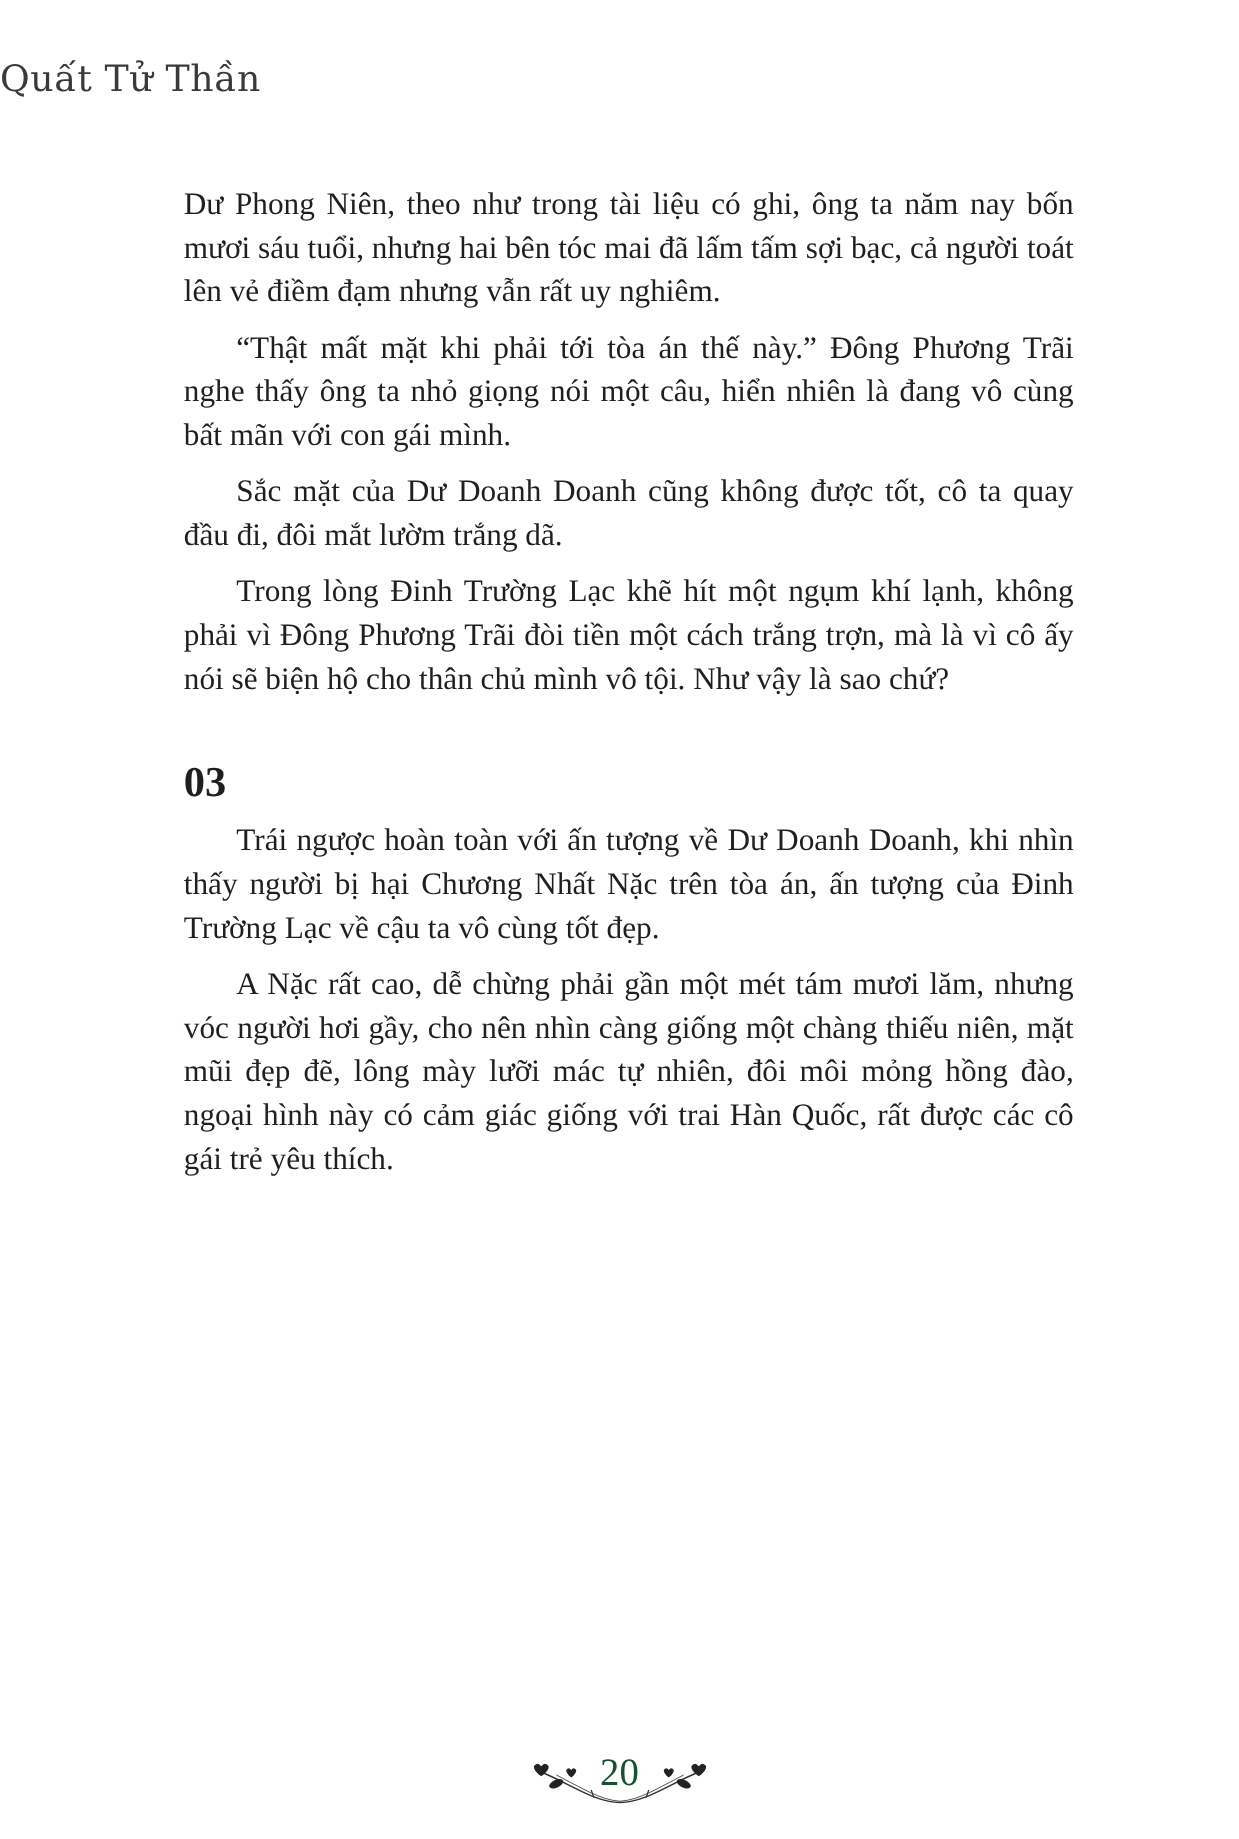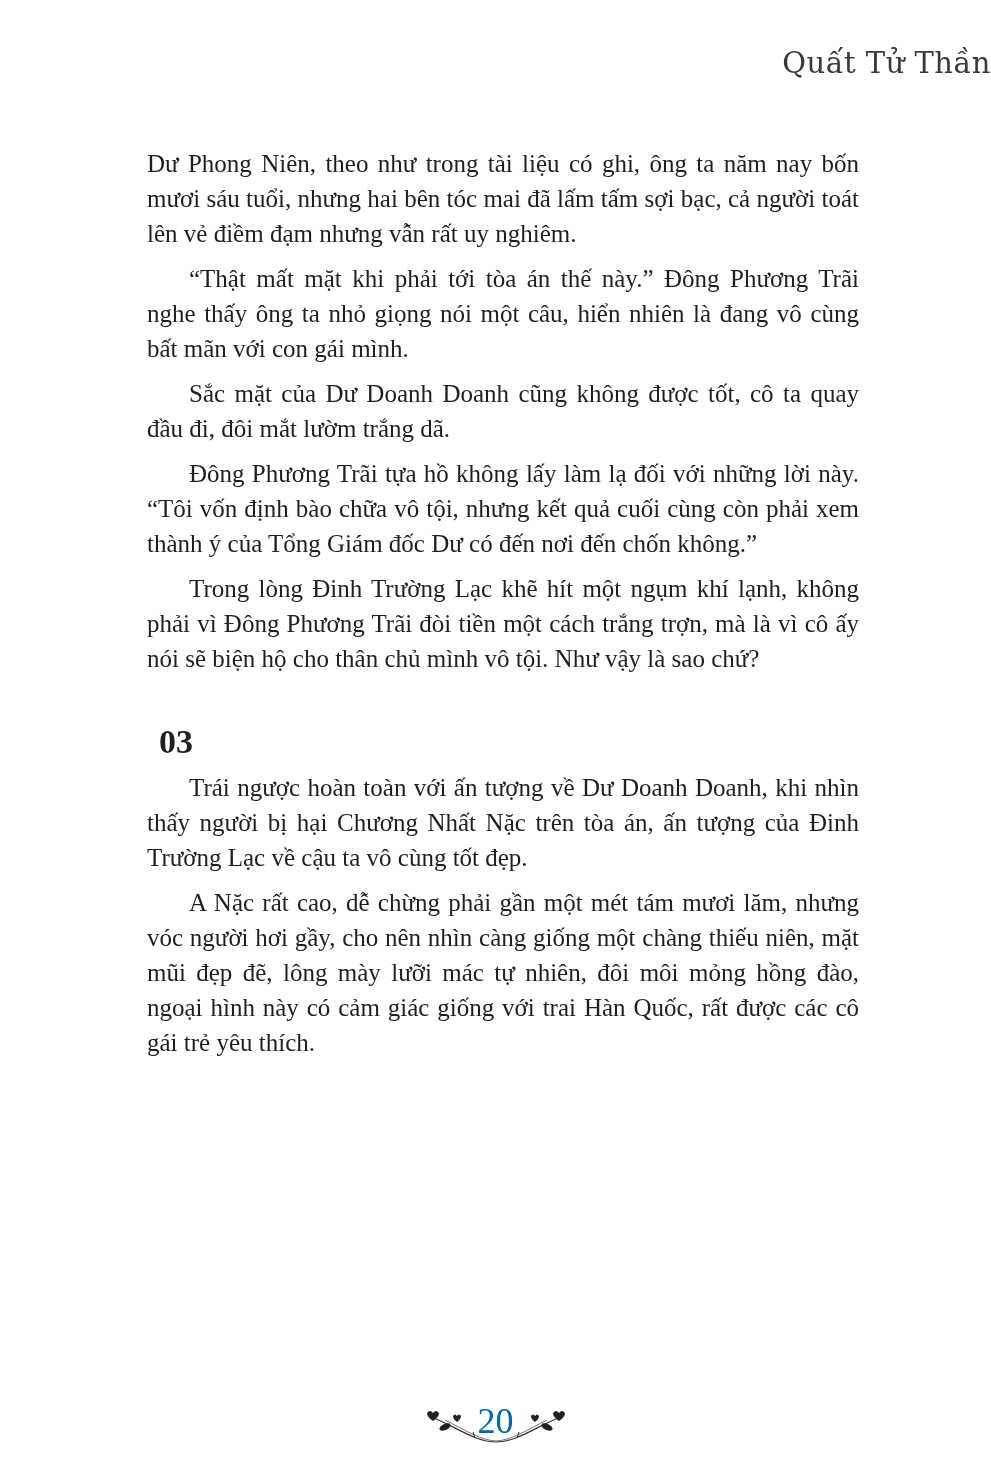--- a/index.html
+++ b/index.html
@@ -13,21 +13,21 @@
       position: relative;
       overflow: hidden;
       color: #1f1f1f;
       font-family: "Liberation Serif", "DejaVu Serif", serif;
     }
     .running-header {
       position: absolute;
       top: 46px;
       left: 0;
       width: 991px;
-      text-align: right;
+      text-align: left;
       font-size: 29px;
       color: #3a3a3a;
       letter-spacing: 0.5px;
       font-family: "DejaVu Serif", serif;
       font-weight: normal;
     }
     .body-text {
       position: absolute;
       left: 147px;
       top: 146px;
@@ -40,55 +40,54 @@
       text-align: justify;
       text-indent: 42px;
       hyphens: none;
     }
     .para.no-indent {
       text-indent: 0;
     }
     .section-heading {
       font-size: 34px;
       font-weight: bold;
-      margin: 44px 0 6px 12px;
+      margin: 44px 0 6px 0;
       line-height: 44px;
       font-family: "Liberation Serif", serif;
     }
     .page-footer {
       position: absolute;
       top: 1400px;
       left: 0;
       width: 991px;
       text-align: center;
     }
     .page-number {
-      font-size: 36px;
-      color: #0369a1;
+      font-size: 31px;
+      color: #14532d;
       position: relative;
       z-index: 2;
     }
     .ornament {
       position: absolute;
       left: 425px;
       top: 8px;
       width: 142px;
       height: 40px;
     }
   </style>
 </head>
 <body>
 
 <div class="running-header">Quất Tử Thần</div>
 
 <div class="body-text">
   <p class="para no-indent">Dư Phong Niên, theo như trong tài liệu có ghi, ông ta năm nay bốn mươi sáu tuổi, nhưng hai bên tóc mai đã lấm tấm sợi bạc, cả người toát lên vẻ điềm đạm nhưng vẫn rất uy nghiêm.</p>
   <p class="para">“Thật mất mặt khi phải tới tòa án thế này.” Đông Phương Trãi nghe thấy ông ta nhỏ giọng nói một câu, hiển nhiên là đang vô cùng bất mãn với con gái mình.</p>
   <p class="para">Sắc mặt của Dư Doanh Doanh cũng không được tốt, cô ta quay đầu đi, đôi mắt lườm trắng dã.</p>
-  <p class="para">Đông Phương Trãi tựa hồ không lấy làm lạ đối với những lời này. “Tôi vốn định bào chữa vô tội, nhưng kết quả cuối cùng còn phải xem thành ý của Tổng Giám đốc Dư có đến nơi đến chốn không.”</p>
   <p class="para">Trong lòng Đinh Trường Lạc khẽ hít một ngụm khí lạnh, không phải vì Đông Phương Trãi đòi tiền một cách trắng trợn, mà là vì cô ấy nói sẽ biện hộ cho thân chủ mình vô tội. Như vậy là sao chứ?</p>
 
   <div class="section-heading">03</div>
 
   <p class="para">Trái ngược hoàn toàn với ấn tượng về Dư Doanh Doanh, khi nhìn thấy người bị hại Chương Nhất Nặc trên tòa án, ấn tượng của Đinh Trường Lạc về cậu ta vô cùng tốt đẹp.</p>
   <p class="para">A Nặc rất cao, dễ chừng phải gần một mét tám mươi lăm, nhưng vóc người hơi gầy, cho nên nhìn càng giống một chàng thiếu niên, mặt mũi đẹp đẽ, lông mày lưỡi mác tự nhiên, đôi môi mỏng hồng đào, ngoại hình này có cảm giác giống với trai Hàn Quốc, rất được các cô gái trẻ yêu thích.</p>
 </div>
 
 <div class="page-footer">
   <svg class="ornament" viewBox="0 0 142 40" xmlns="http://www.w3.org/2000/svg">

